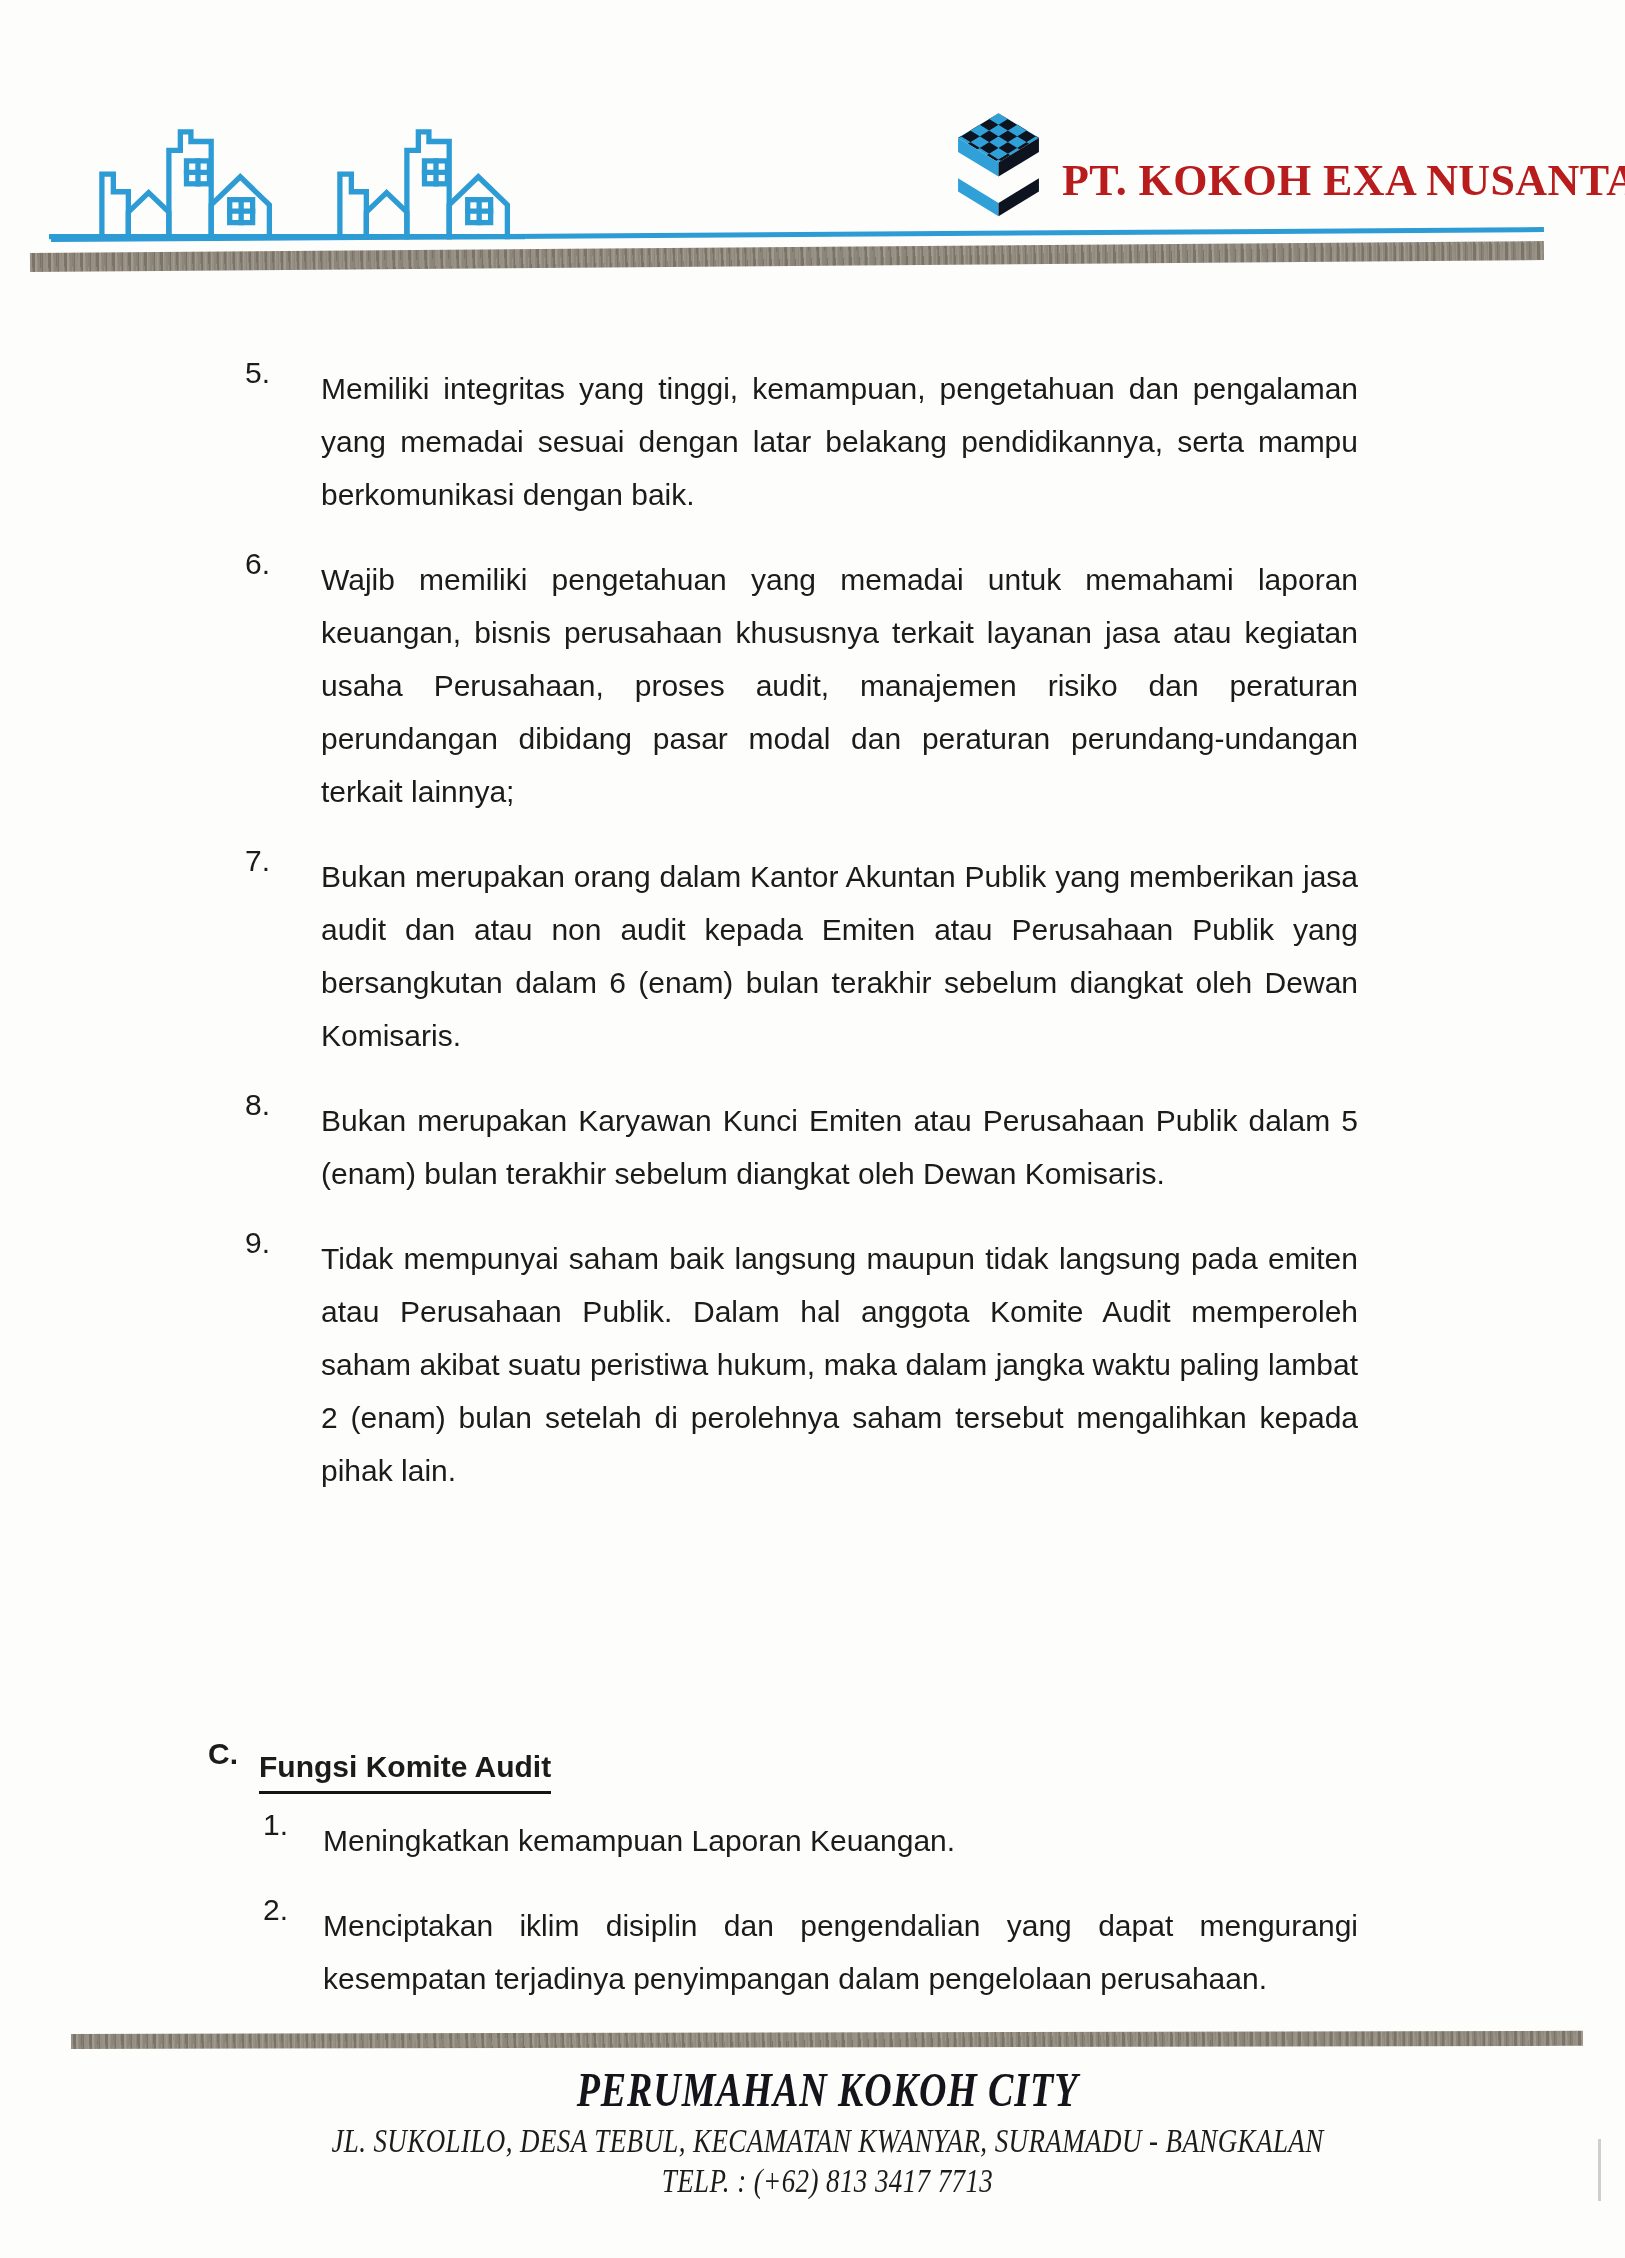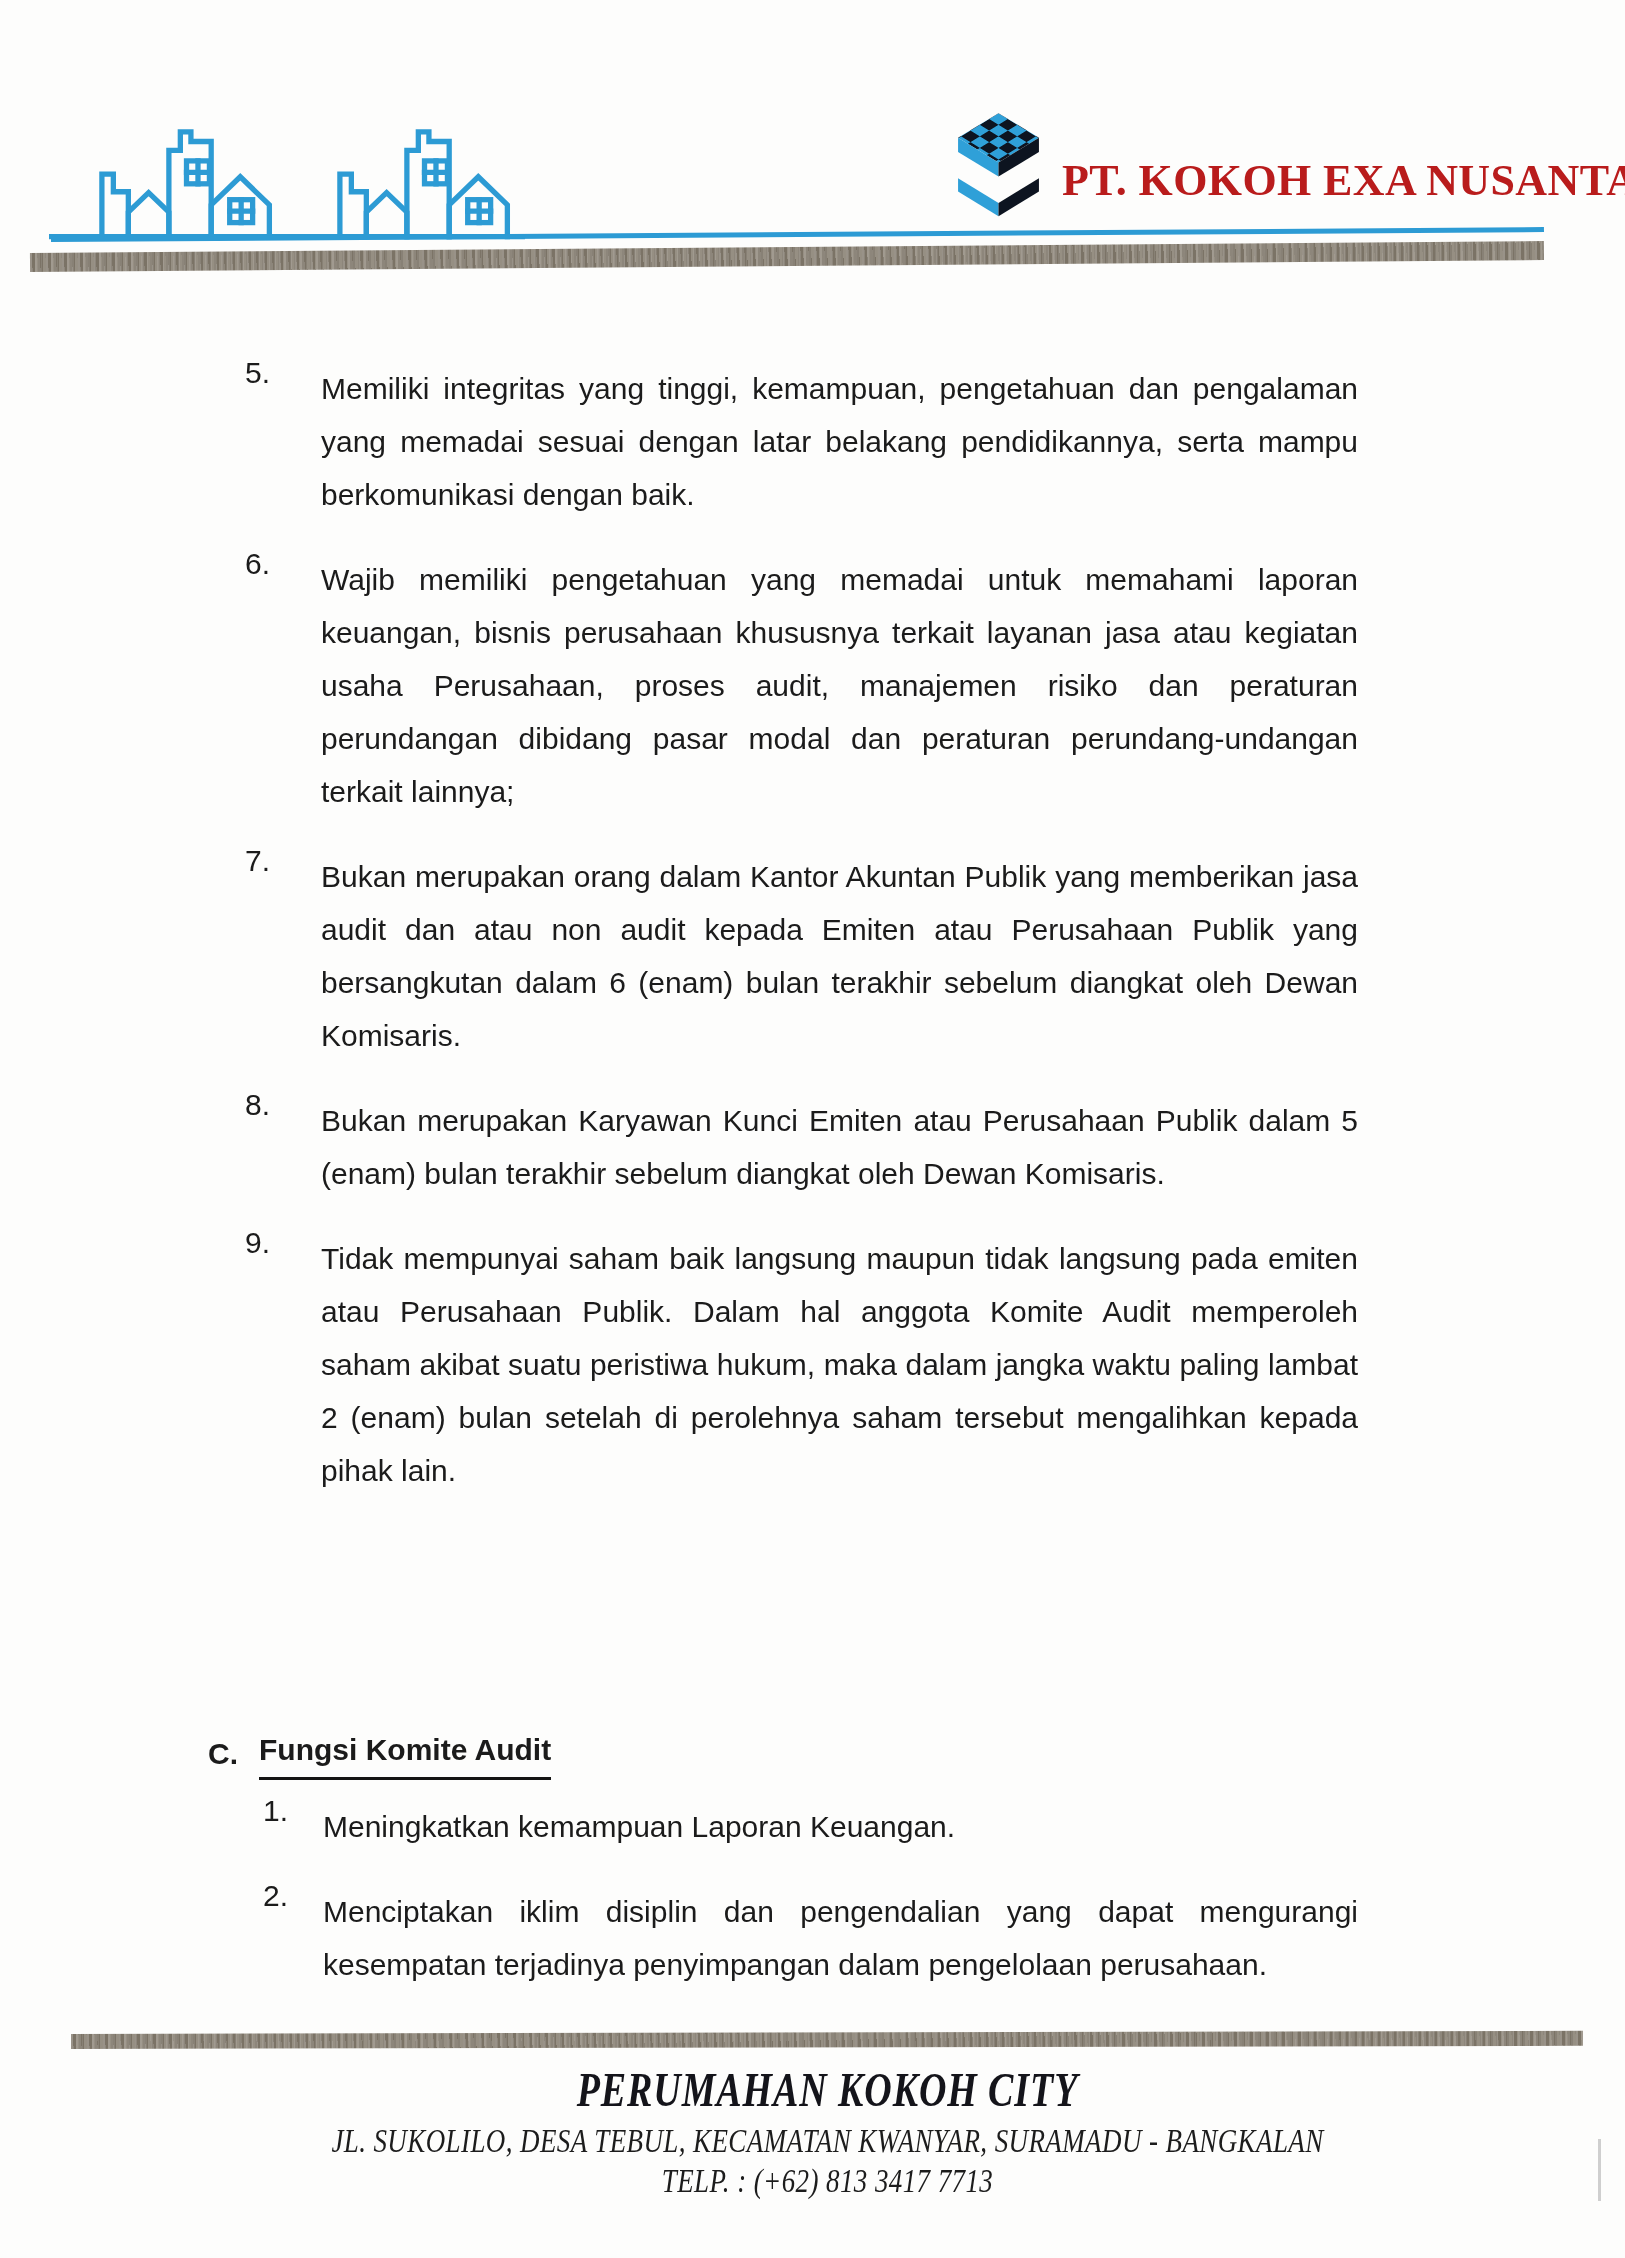--- a/index.html
+++ b/index.html
@@ -41,21 +41,21 @@
 
   
   .section-c {
     position:absolute; left:208px; top:1727px; width:1166px;
     font-size:30px; line-height:53px;
   }
   .c-head { display:flex; font-weight:bold; }
   .c-head .c-label { flex:0 0 51px; }
   .c-head .c-title {
     border-bottom:3.5px solid #141414; padding-bottom:0.9px; line-height:46px;
-    margin-top:0;
+    margin-top:17px;
   }
   .c-intro { margin:7px 0 0 51px; }
   .c-items { margin:4.4px 0 0 55px; }
   .c-items .row .num { flex:0 0 44px; }
 
   
   .footer-bar {
     position:absolute; left:71px; top:2034px; width:1512px; height:15px;
     background:
       repeating-linear-gradient(90deg, rgba(255,255,255,0.10) 0 1.8px, rgba(0,0,0,0) 1.8px 5.3px),

